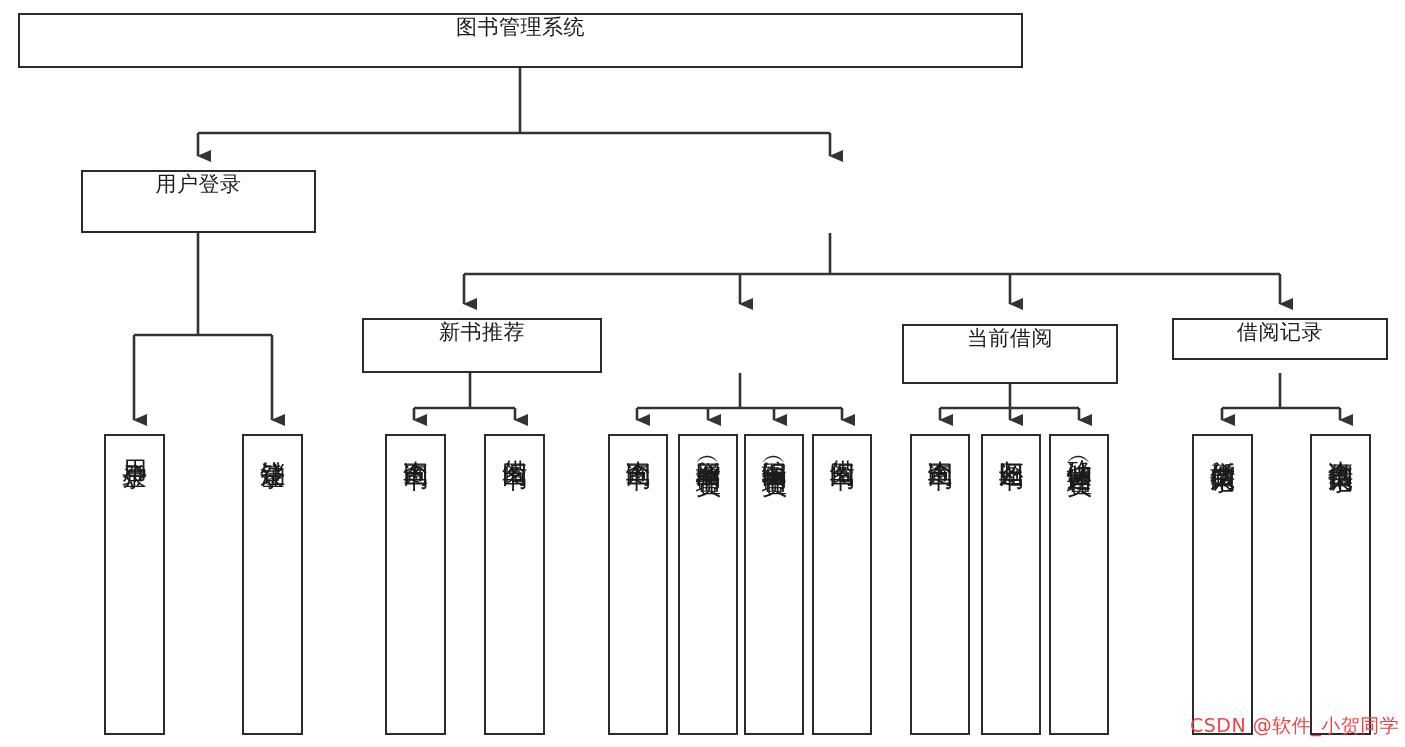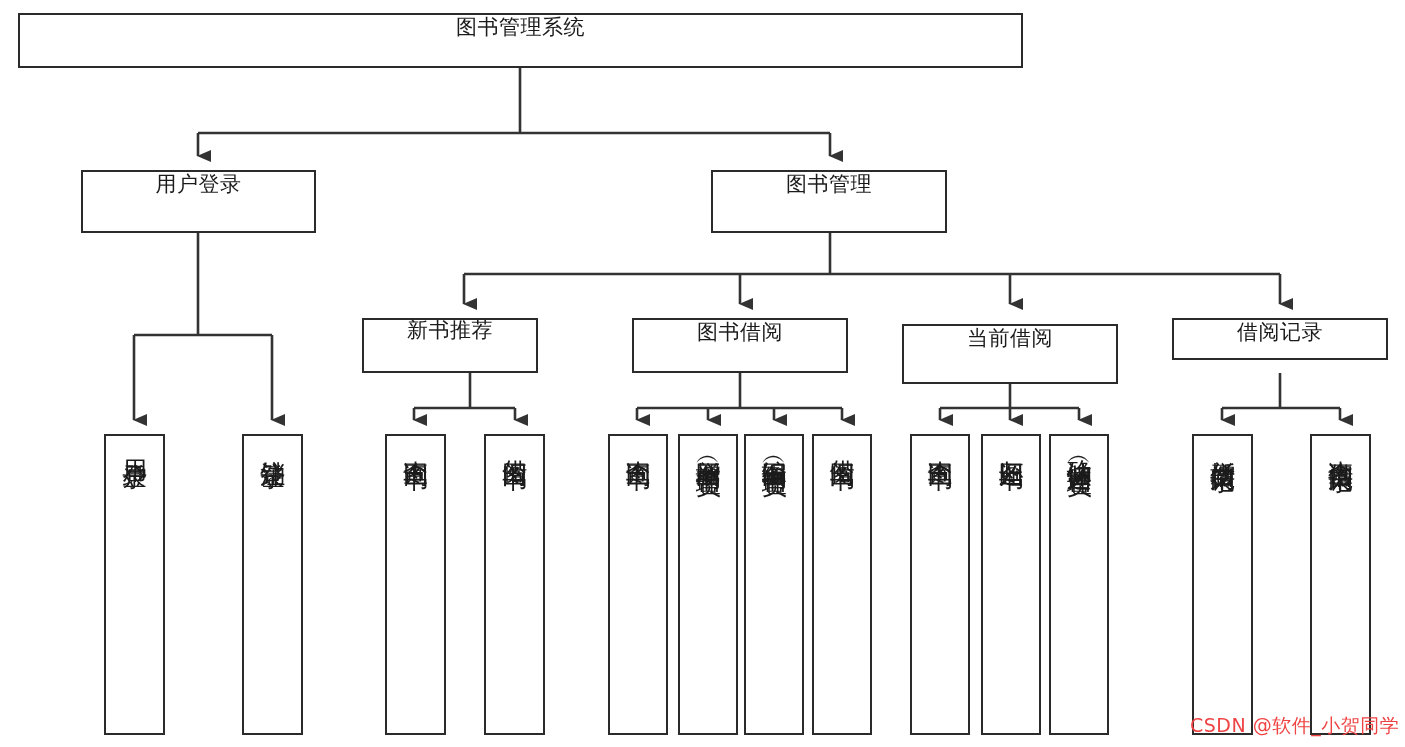--- a/index.html
+++ b/index.html
@@ -121,31 +121,25 @@
   </svg>
 
   <div class="node h" style="left:18px; top:13px; width:1005px; height:55px;">
     <span class="lbl">图书管理系统</span>
   </div>
 
   <div class="node h" style="left:81px; top:170px; width:235px; height:63px;">
     <span class="lbl">用户登录</span>
   </div>
 
-  <div class="node h" style="left:711px; top:170px; width:236px; height:63px;">
-    <span class="lbl">图书管理</span>
-  </div>
-
-  <div class="node h" style="left:362px; top:318px; width:176px; height:55px;font-family:Liberation Mono, monospace;">
+
+  <div class="node h" style="left:362px; top:318px; width:240px; height:55px;">
     <span class="lbl">新书推荐</span>
   </div>
 
-  <div class="node h" style="left:632px; top:318px; width:216px; height:55px;">
-    <span class="lbl">图书借阅</span>
-  </div>
 
   <div class="node h" style="left:902px; top:324px; width:216px; height:60px;">
     <span class="lbl">当前借阅</span>
   </div>
 
   <div class="node h" style="left:1172px; top:318px; width:216px; height:42px;">
     <span class="lbl">借阅记录</span>
   </div>
 
   <div class="node v" style="left:104px; top:434px; width:61px; height:301px;">

